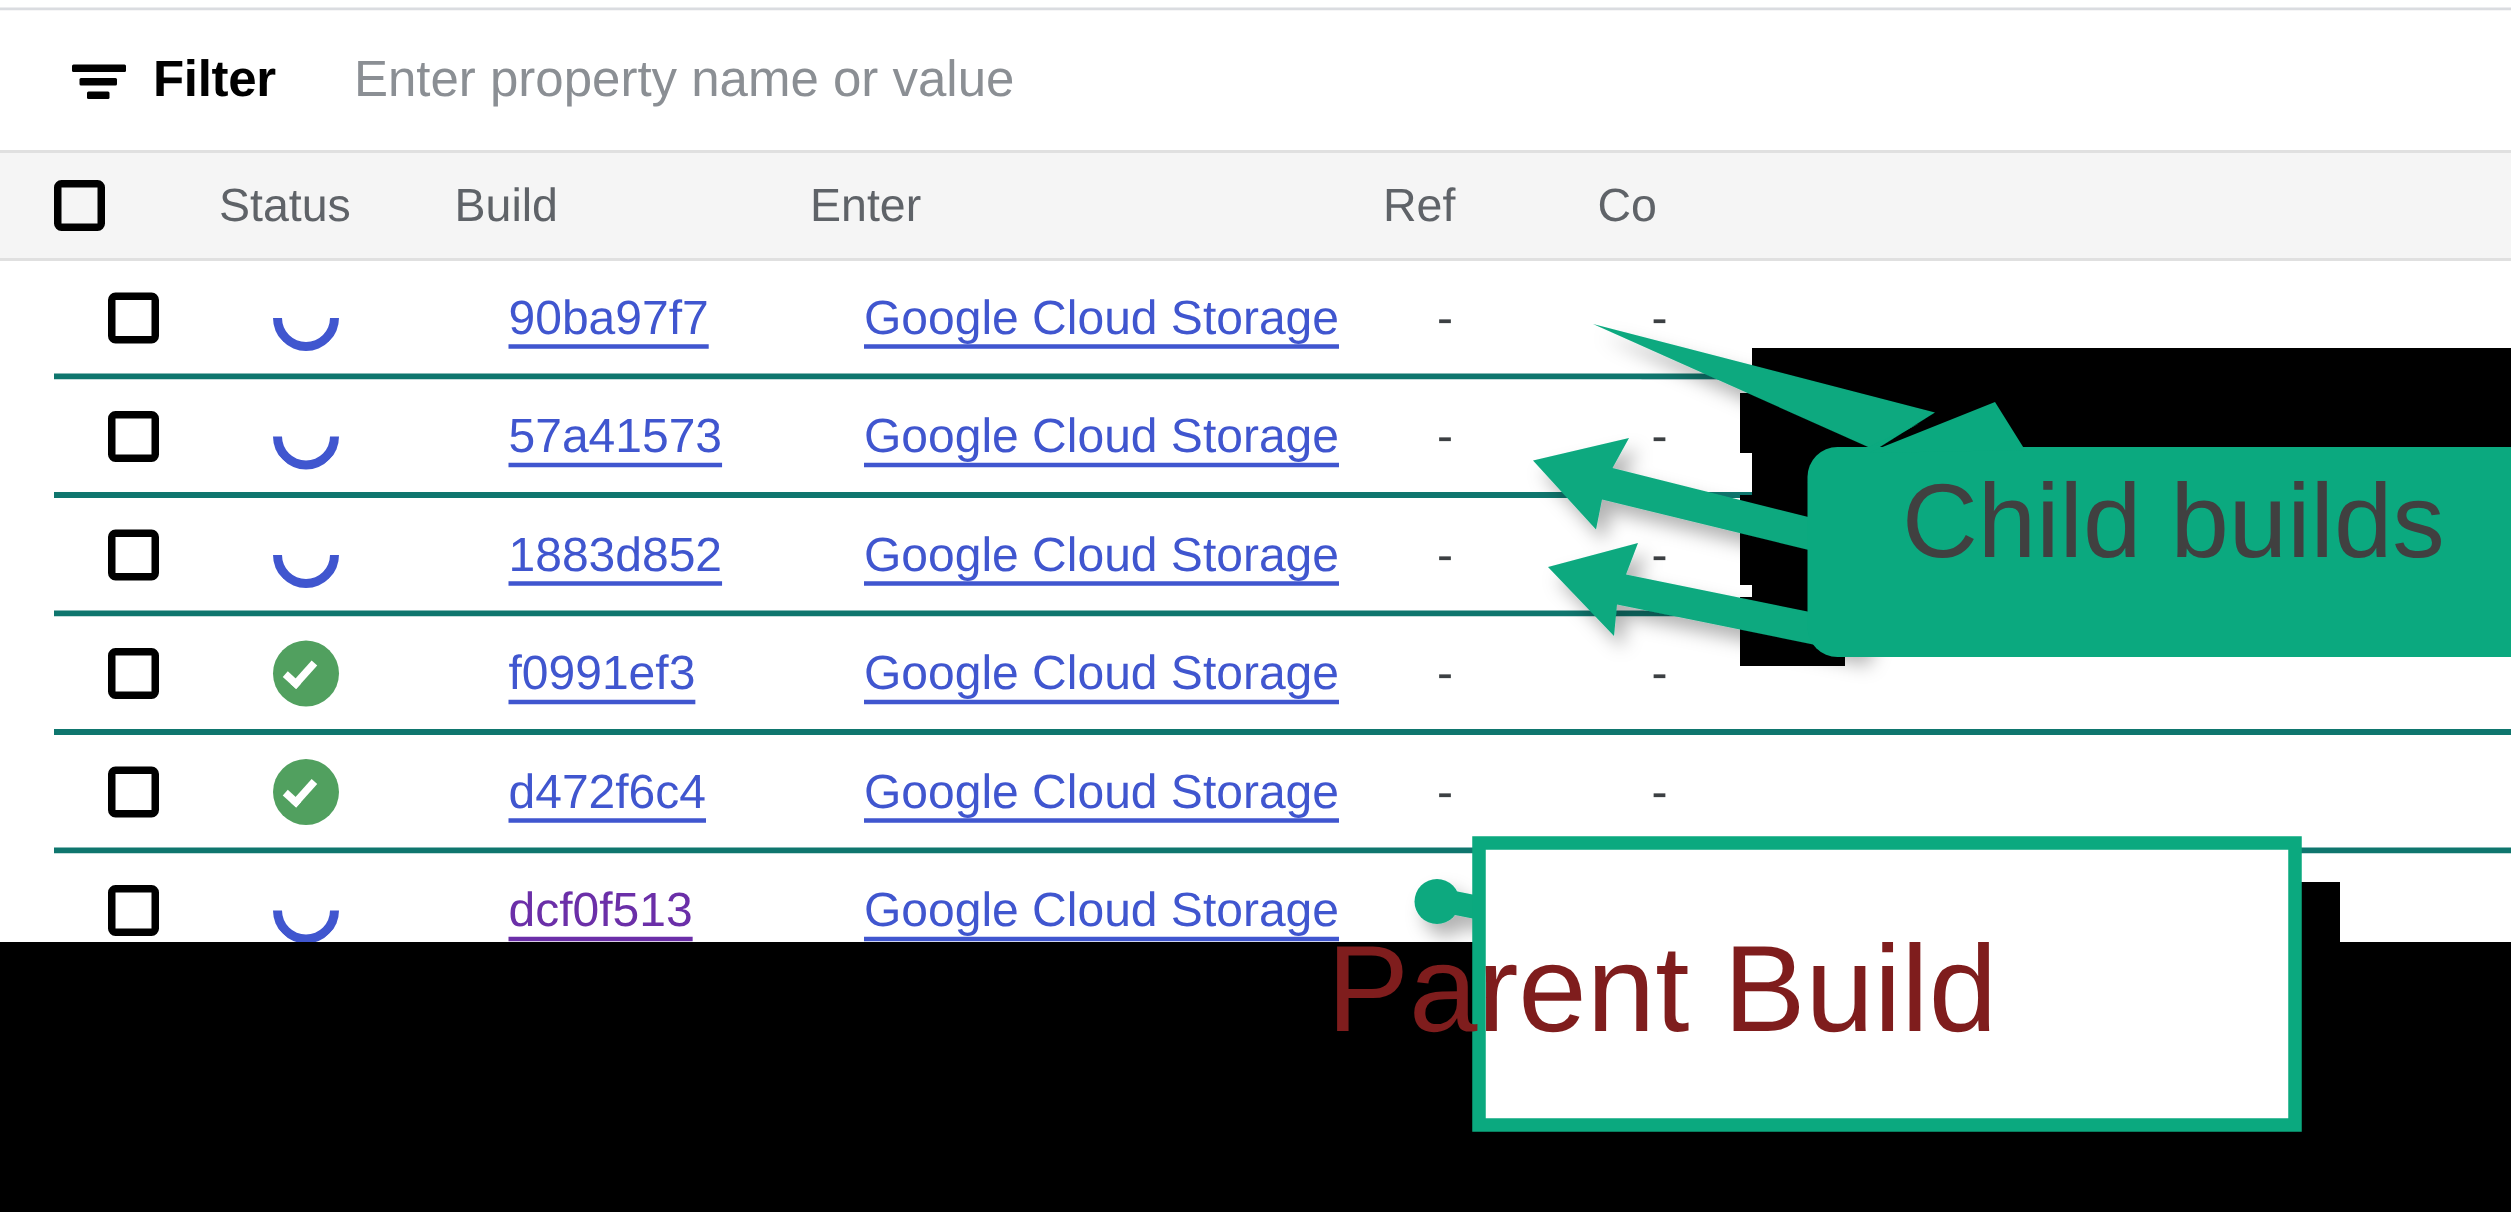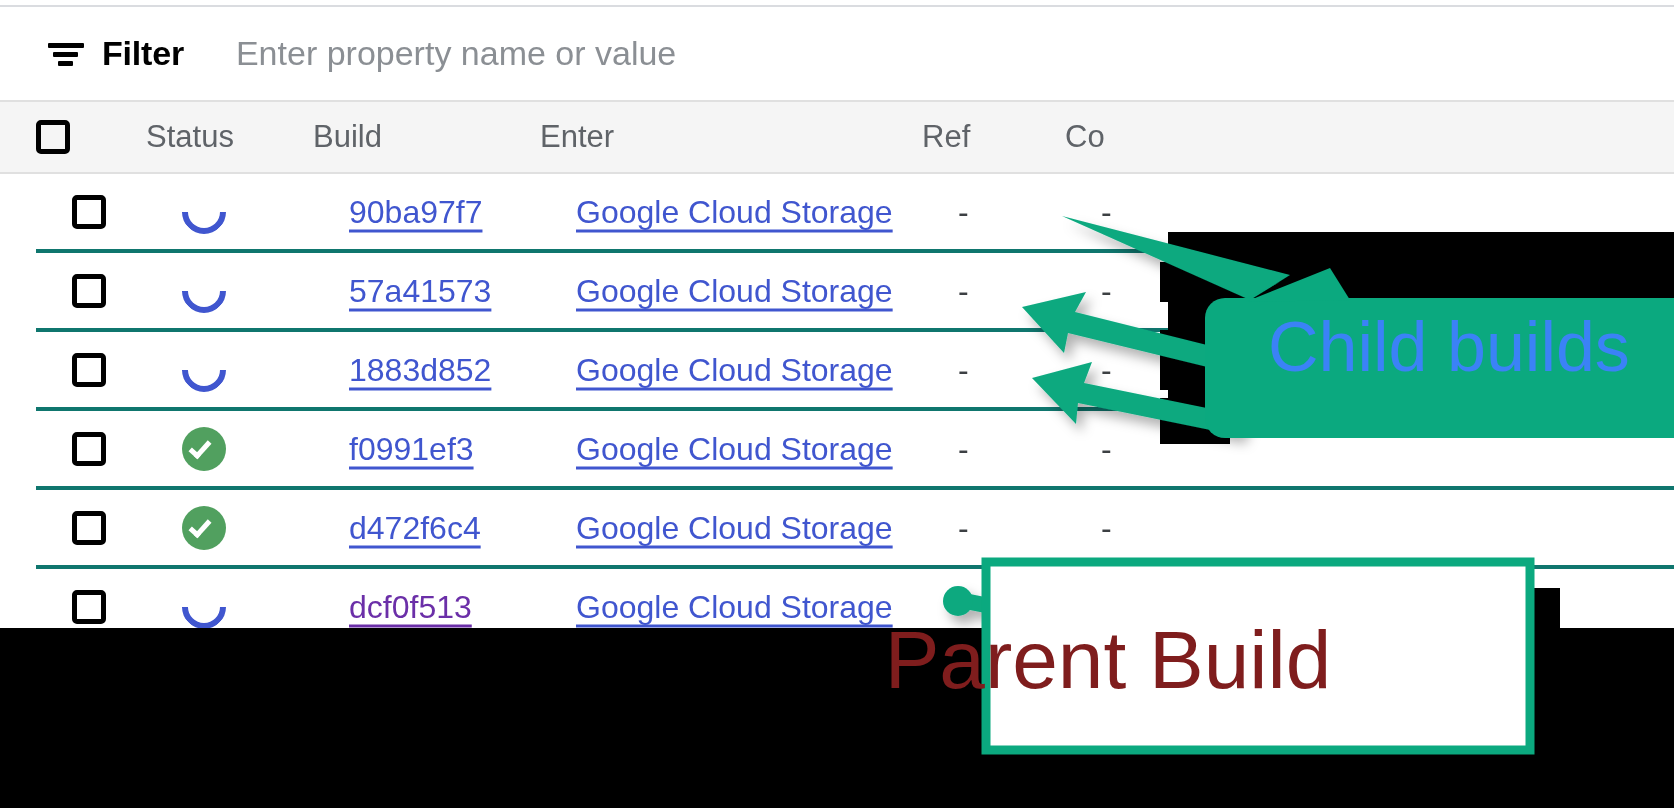--- a/index.html
+++ b/index.html
@@ -94,21 +94,21 @@
   .cell {
     position: absolute;
     top: 50%;
     transform: translateY(-50%);
     white-space: nowrap;
   }
 
   
   .c-check  { left: 36px; }
   .c-status { left: 146px; }
-  .c-build  { left: 313px; }
+  .c-build  { left: 303px; }
   .c-source { left: 540px; }
   .c-ref    { left: 922px; }
   .c-commit { left: 1065px; }
 
   .th-text {
     font-size: 31px;
     color: #5f6368;
   }
 
   
@@ -196,21 +196,21 @@
   .anno svg { display: block; }
 
   .callout-text {
     position: absolute;
     white-space: nowrap;
   }
   .child-text {
     left: 1268px;
     top: 307px;
     font-size: 70px;
-    color: #3b82f6;
+    color: #404040;
   }
   .parent-text {
     left: 1108px;
     top: 613px;
     font-size: 82px;
     color: #7f1d1d;
     transform: translateX(-50%);
   }
 </style>
 </head>

